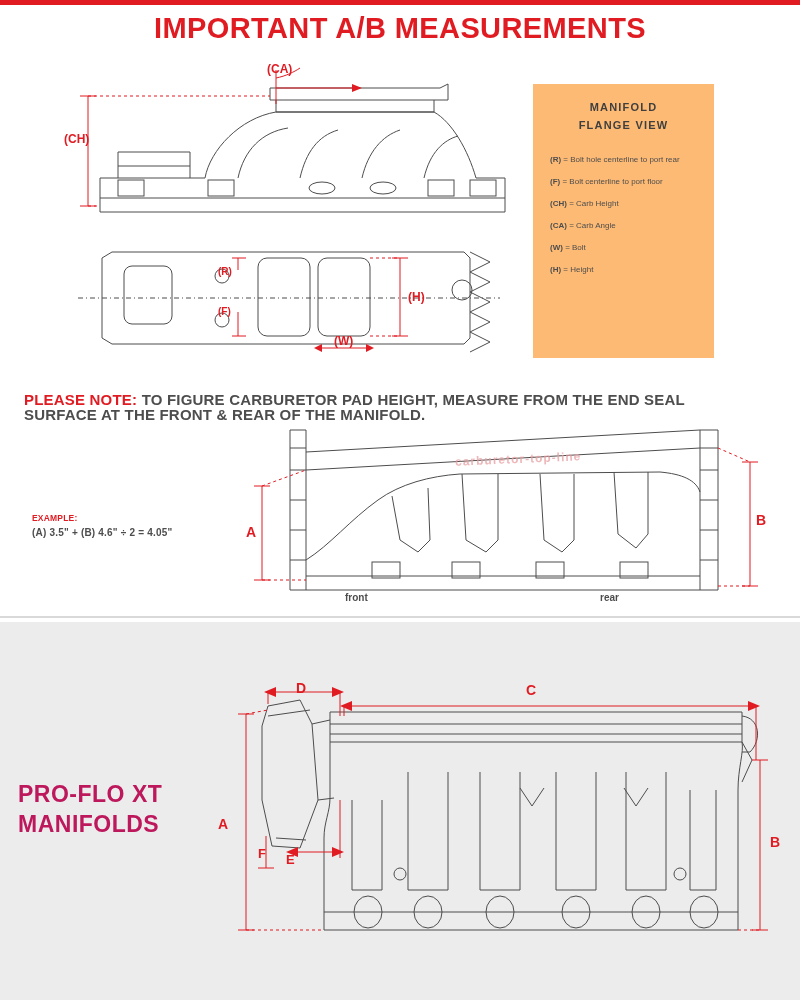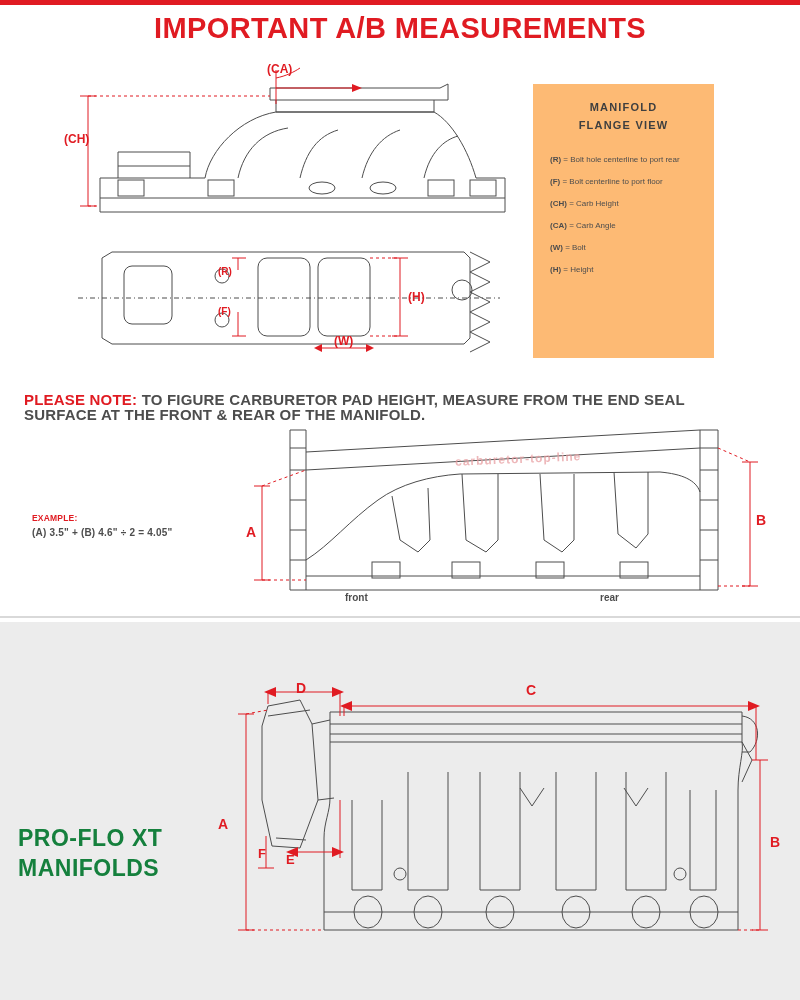--- a/index.html
+++ b/index.html
@@ -54,21 +54,21 @@
   .exblock .h{font-size:8.5px;font-weight:bold;color:#e01b22;letter-spacing:.2px;}
   .exblock .s{font-size:8.5px;font-weight:bold;color:#4d4d4d;margin-top:4px;letter-spacing:.2px;line-height:13px;}
   .exblock .s2{font-size:10px;font-weight:bold;color:#4d4d4d;margin-top:4px;letter-spacing:.2px;}
 
   
   .panel{
     position:absolute;left:0;top:622px;width:800px;height:378px;background:#ececec;
   }
   .panel-title{
     position:absolute;left:18px;top:779px;width:220px;
-    font-size:23px;font-weight:bold;color:#15803d;line-height:30px;letter-spacing:.5px;margin-top:44px;
+    font-size:23px;font-weight:bold;color:#be185d;line-height:30px;letter-spacing:.5px;
   }
 
   .divider{position:absolute;left:0;top:616px;width:800px;height:2px;background:#d9d9d9;}
 
   svg{position:absolute;left:0;top:0;overflow:visible;}
   .st{fill:none;stroke:#4d4d4d;stroke-width:1;}
   .rd{fill:none;stroke:#e01b22;stroke-width:1;}
   .rdf{fill:#e01b22;}
   .dash{stroke-dasharray:5 3 1 3;}
 </style>

